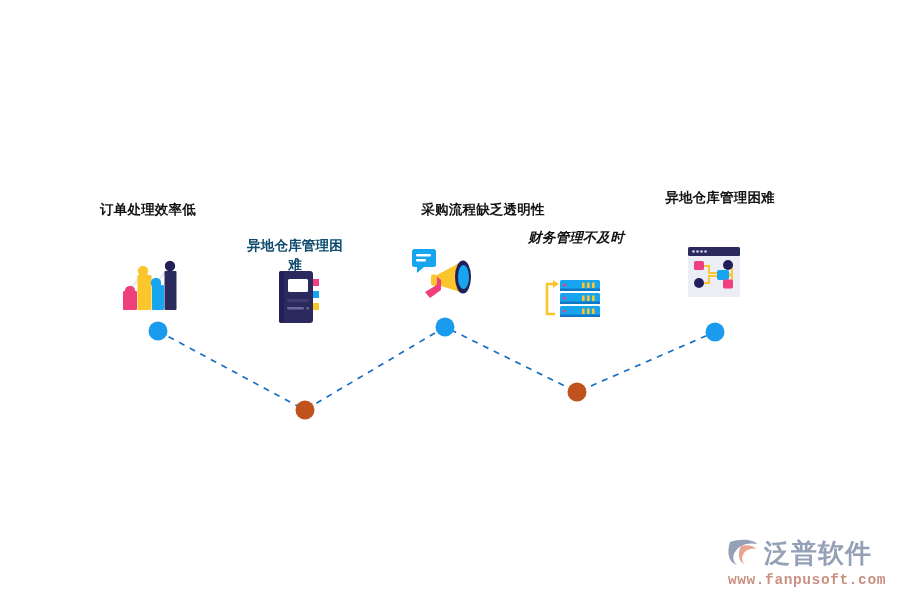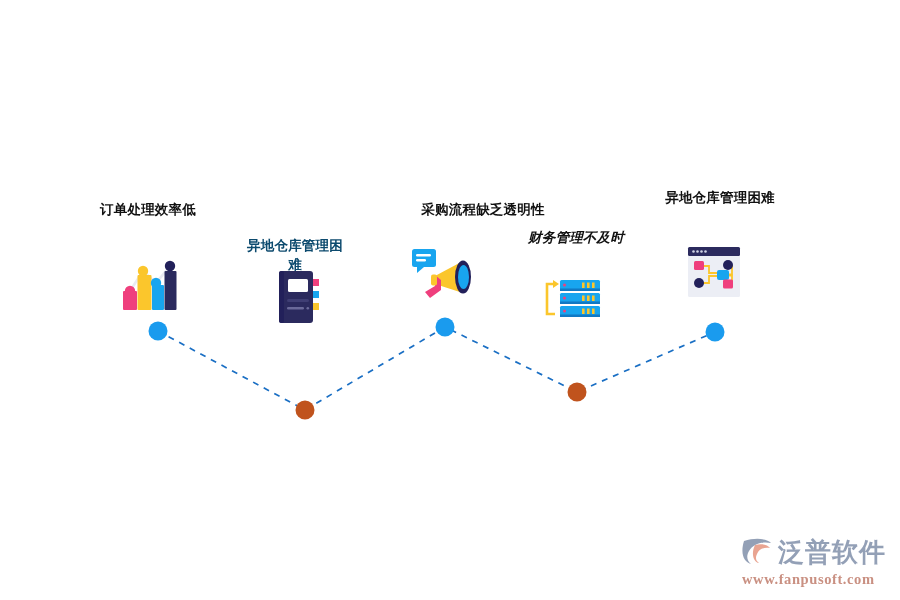--- a/index.html
+++ b/index.html
@@ -82,21 +82,21 @@
     letter-spacing: 1px;
     font-family: "DejaVu Sans", "Liberation Sans", sans-serif;
   }
   #watermark .wm-url {
     margin-top: 1px;
     margin-left: 2px;
     font-size: 14.5px;
     font-weight: bold;
     color: #c78b7c;
     letter-spacing: 0.6px;
-    font-family: Liberation Serif, serif;
+    font-family: Liberation Mono, monospace;
   }
 </style>
 </head>
 <body style="background: rgb(255, 255, 255);">
 
 <div id="stage">
 
   <svg id="connector-svg" viewBox="0 0 900 600" xmlns="http://www.w3.org/2000/svg">
     <polyline points="158,331 305,410 445,327 577,392 715,332" fill="none" stroke="#1a6fc4" stroke-width="1.7" stroke-dasharray="6 6" stroke-linecap="butt"></polyline>
   </svg>

